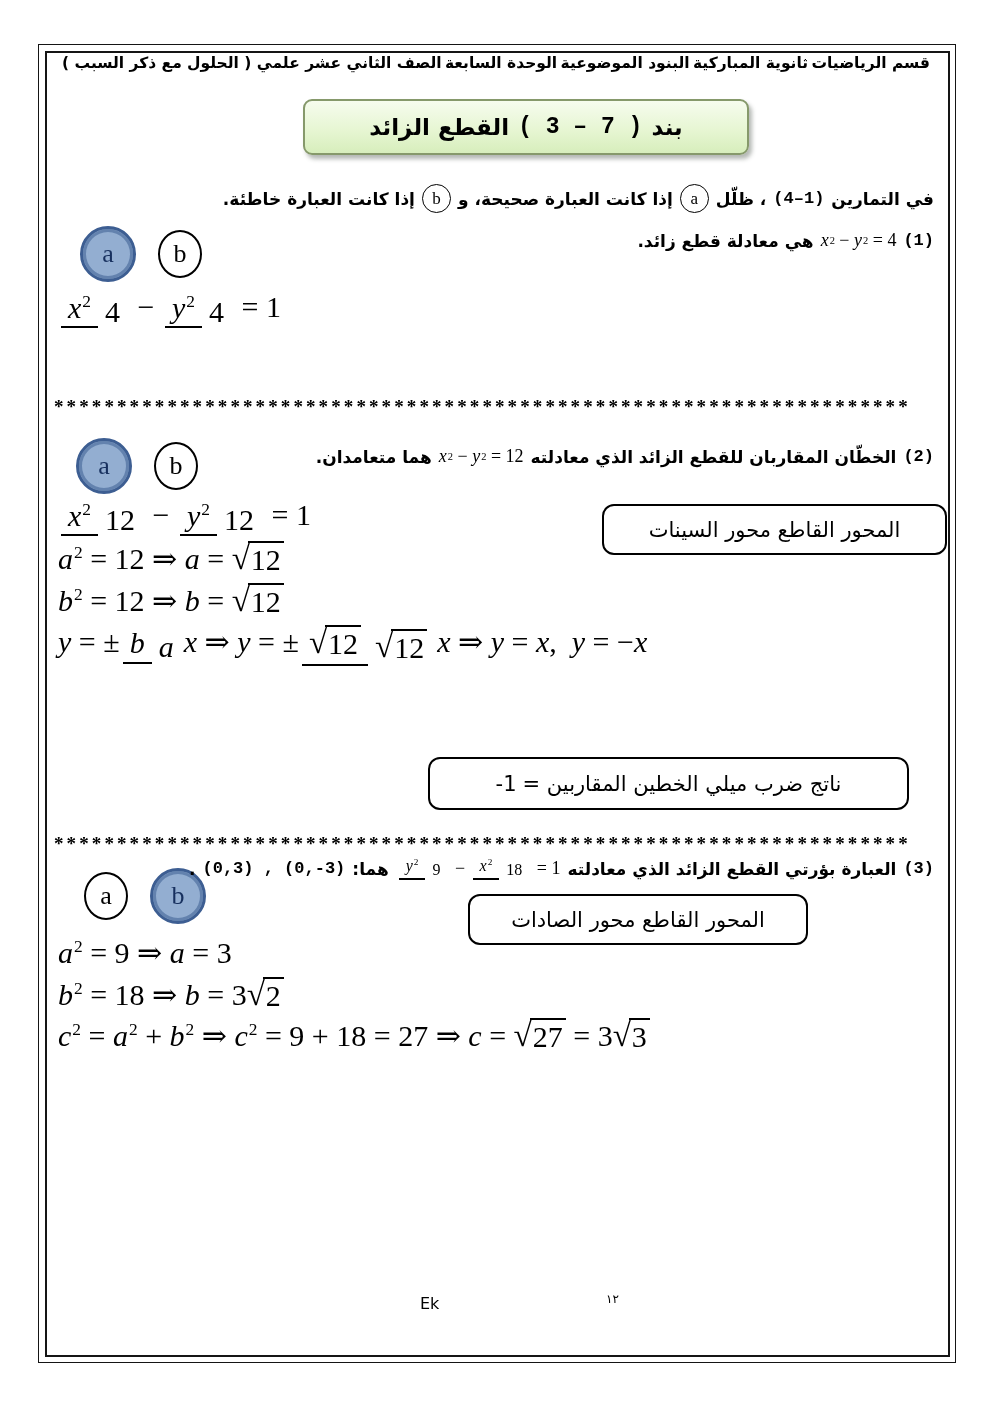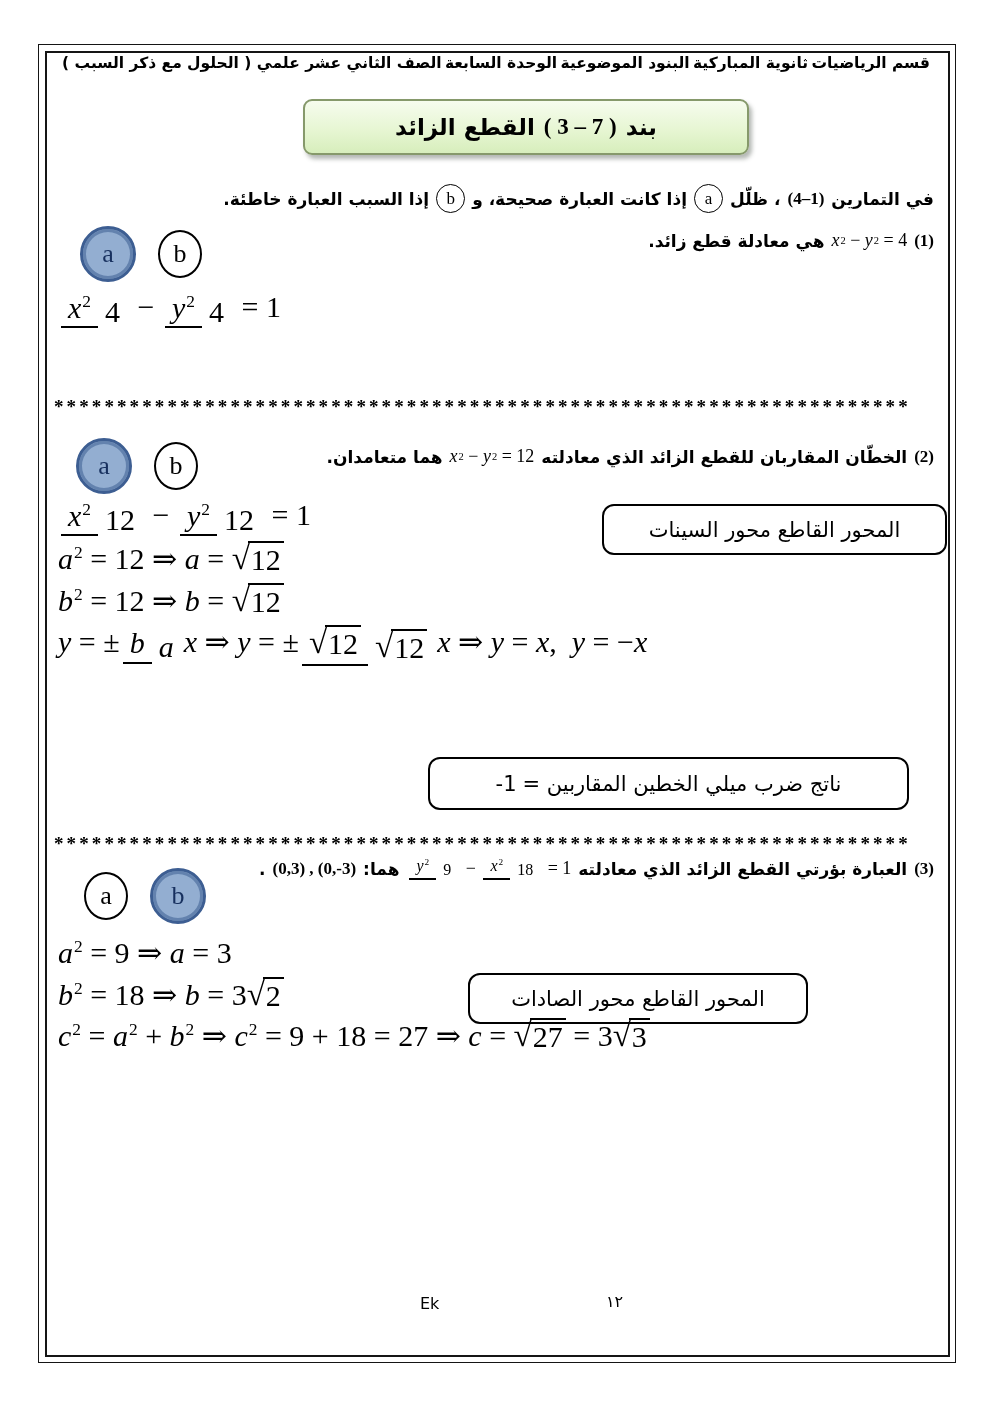--- a/index.html
+++ b/index.html
@@ -20,21 +20,21 @@
              display:flex;align-items:center;justify-content:center;}
   .title-text{display:flex;direction:rtl;align-items:center;gap:9px;font-size:23px;font-weight:700;}
 
   .compose{direction:rtl;display:flex;align-items:center;gap:7px;text-align:right;}
   .instruction{position:absolute;right:58px;top:184px;font-size:17px;font-weight:700;}
   .q-line{position:absolute;font-size:17px;font-weight:700;}
   .q1-line{right:58px;top:230px;}
   .q2-line{right:58px;top:446px;}
   .q3-line{right:58px;top:858px;}
 
-  .seg.ltr{font-family:Liberation Serif, serif;font-weight:700;}
+  .seg.ltr{font-family:Liberation Mono, monospace;font-weight:700;}
   .seg.math-inline{font-family:"Liberation Serif","DejaVu Serif",serif;font-weight:400;
                    font-size:18px;display:inline-flex;align-items:center;white-space:pre;}
   .q-line .math-inline .frac,.q3-line .frac{font-size:16px;}
 
   .mini-circle{width:27px;height:27px;border:1.7px solid #000;border-radius:50%;
                display:inline-flex;align-items:center;justify-content:center;flex:0 0 auto;
                font-family:"Liberation Serif","DejaVu Serif",serif;font-weight:400;font-size:17px;background:#fff;}
 
   .opt-group{position:absolute;display:flex;align-items:center;gap:22px;}
   .og1{left:80px;top:226px;}
@@ -64,25 +64,25 @@
 
   .sep{position:absolute;left:54px;width:886px;font-family:"Liberation Serif","DejaVu Serif",serif;
        font-weight:700;font-size:19px;letter-spacing:3.1px;white-space:nowrap;overflow:hidden;}
   .sep1{top:396px;}
   .sep2{top:833px;}
 
   .answer-box{position:absolute;border:2.5px solid #000;border-radius:12px;background:#fff;
               display:flex;align-items:center;justify-content:center;direction:rtl;font-size:21px;gap:6px;}
   .box1{left:558px;top:504px;width:341px;height:47px;margin-left:44px;}
   .box2{left:428px;top:757px;width:477px;height:49px;}
-  .box3{left:468px;top:973px;width:336px;height:47px;}
+  .box3{left:468px;top:894px;width:336px;height:47px;}
   .answer-box .seg{font-family:inherit;font-size:21px;font-weight:400;}
 
   .footer-ek{position:absolute;left:420px;top:1294px;font-size:16px;}
-  .footer-page{position:absolute;left:606px;top:1292px;font-size:16px;}
+  .footer-page{position:absolute;left:606px;top:1292px;font-size:12px;}
 </style>
 </head>
 <body>
 
 <div class="page">
   <div class="outer-border"></div>
   <div class="inner-border"></div>
 
   <div class="header">
     <span>قسم الرياضيات</span>
@@ -100,21 +100,21 @@
       </div>
   </div>
 
   <div class="instruction compose">
       <span class="seg ar">في التمارين</span>
       <span class="seg ltr" dir="ltr">(4–1)</span>
       <span class="seg ar">، ظلّل</span>
       <span class="mini-circle">a</span>
       <span class="seg ar">إذا كانت العبارة صحيحة، و</span>
       <span class="mini-circle">b</span>
-      <span class="seg ar">إذا السبب العبارة خاطئة.</span>
+      <span class="seg ar">إذا كانت العبارة خاطئة.</span>
     </div>
 
   <div class="opt-group og1">
     <div class="opt filled">a</div>
     <div class="opt">b</div>
   </div>
   <div class="q-line q1-line compose">
       <span class="seg ltr" dir="ltr">(1)</span>
       <span class="seg math-inline" dir="ltr"><span class="mi">x</span><sup class="msup">2</sup> − <span class="mi">y</span><sup class="msup">2</sup> = 4</span>
       <span class="seg ar">هي معادلة قطع زائد.</span>

